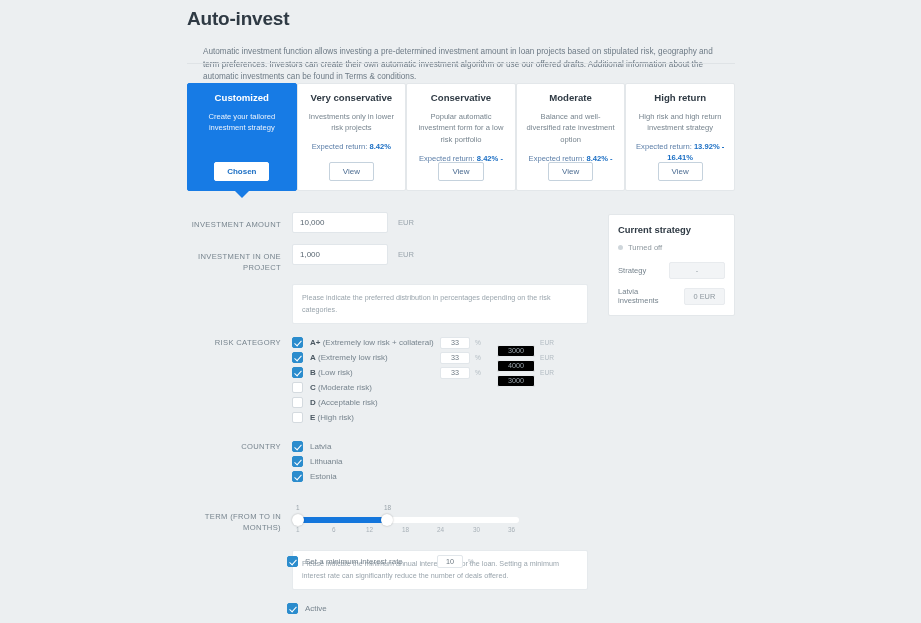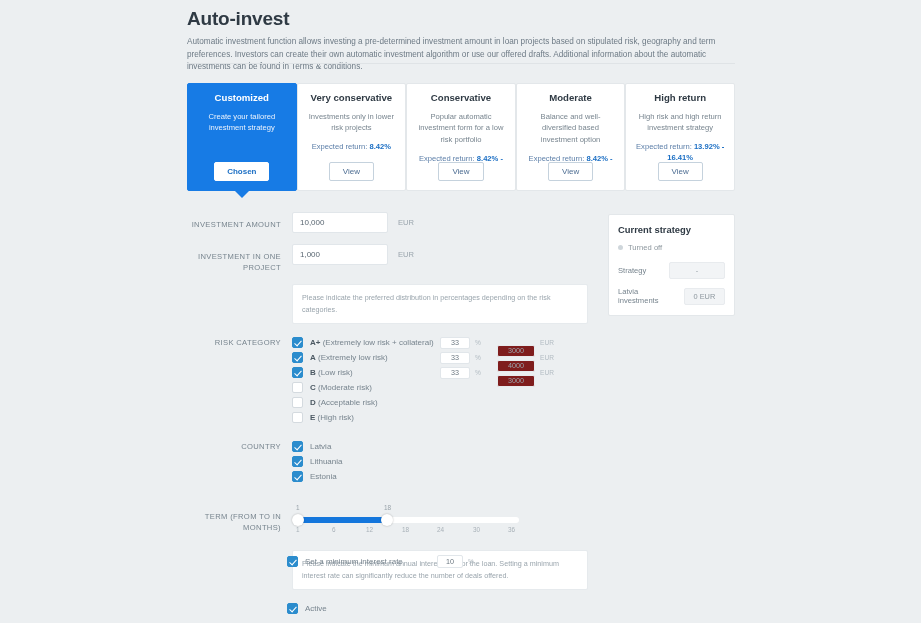--- a/index.html
+++ b/index.html
@@ -28,21 +28,21 @@
     width: 548px;
   }
   .header h1 {
     margin: 0 0 6px 0;
     font-size: 19px;
     font-weight: bold;
     color: #2f3a44;
     letter-spacing: -0.2px;
   }
   .header p {
-    margin: 0;
+    margin: 16px;
     font-size: 8.2px;
     line-height: 1.55;
     color: #6d7a85;
   }
   .header-rule {
     position: absolute;
     left: 187px;
     top: 63px;
     width: 548px;
     height: 1px;
@@ -246,21 +246,21 @@
     height: 12px;
     width: 30px;
     font-size: 7.2px;
     color: #6b7780;
     text-align: center;
     font-family: "Liberation Sans", sans-serif;
     outline: none;
     padding: 0;
   }
   .mini.ro {
-    background: #7f1d1d;
+    background: #000000;
     border-color: #e8ebee;
     color: #9aa5ad;
     width: 38px;
     margin-top: 16px;
   }
   .mini-unit {
     font-size: 6.6px;
     color: #b3bcc3;
     margin: 0 0 0 5px;
     display: inline-block;
@@ -385,21 +385,21 @@
       <div class="card-title">Conservative</div>
       <div class="card-desc">Popular automatic investment form for a low risk portfolio</div>
       <div class="card-return"><span>Expected return: </span><b>8.42% - 12.07%</b></div>
       <div class="card-btn-wrap">
         <button class="view-btn">View</button>
       </div>
     </div>
 
     <div class="card">
       <div class="card-title">Moderate</div>
-      <div class="card-desc">Balance and well-diversified based investment option</div>
+      <div class="card-desc">Balance and well-diversified rate investment option</div>
       <div class="card-return"><span>Expected return: </span><b>8.42% - 13.92%</b></div>
       <div class="card-btn-wrap">
         <button class="view-btn">View</button>
       </div>
     </div>
 
     <div class="card">
       <div class="card-title">High return</div>
       <div class="card-desc">High risk and high return investment strategy</div>
       <div class="card-return"><span>Expected return: </span><b>13.92% - 16.41%</b></div>

